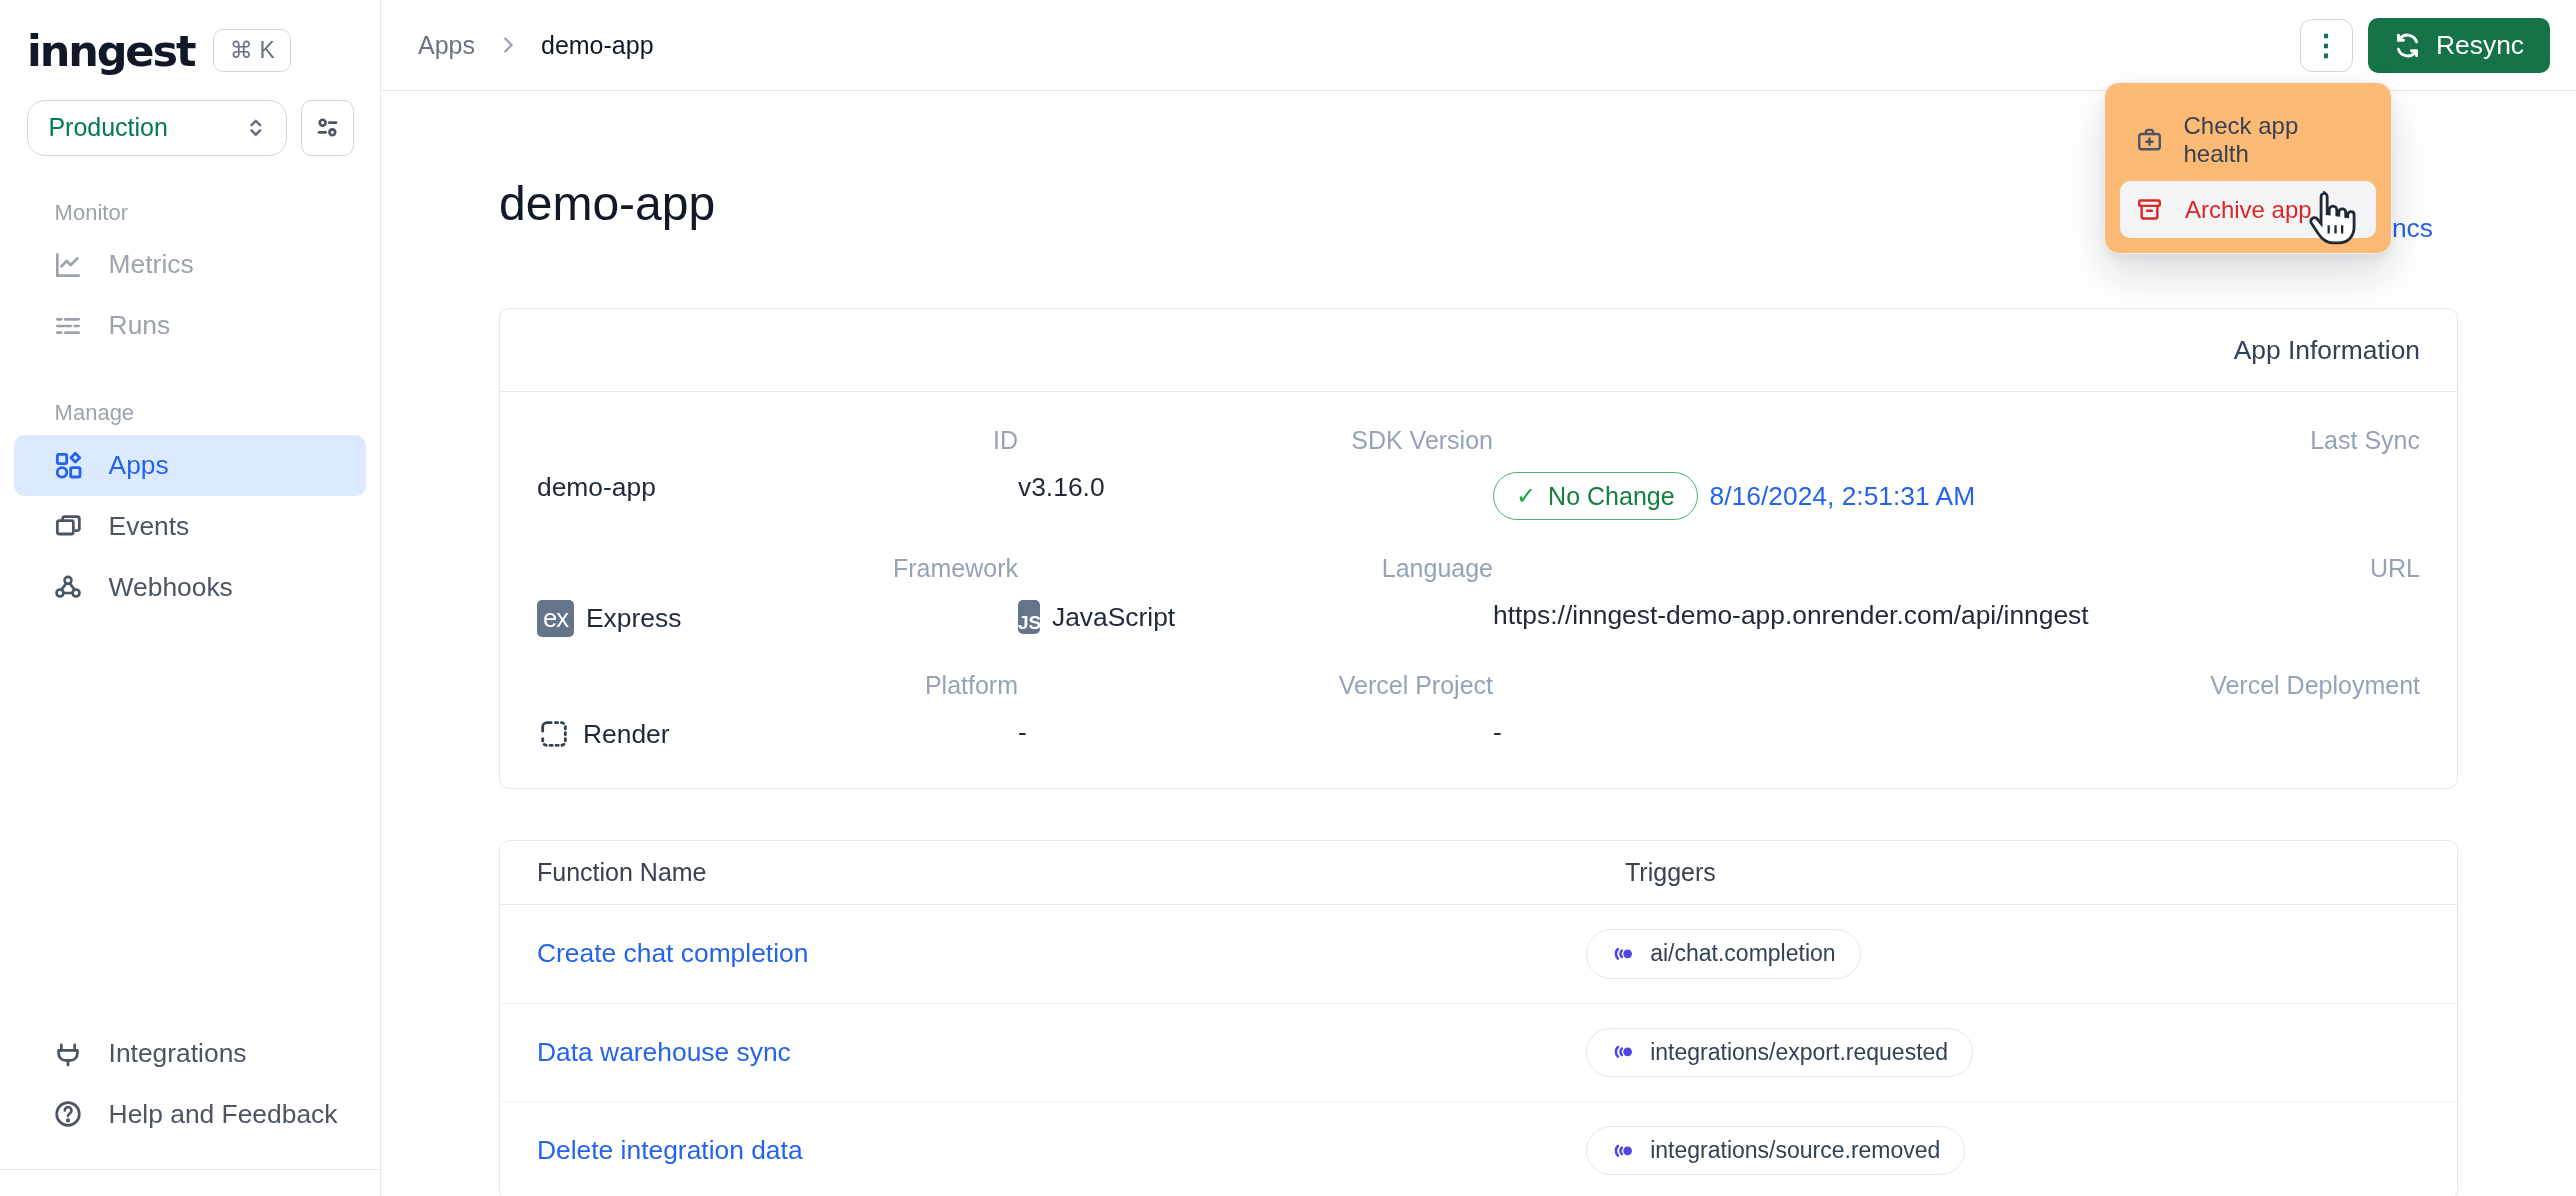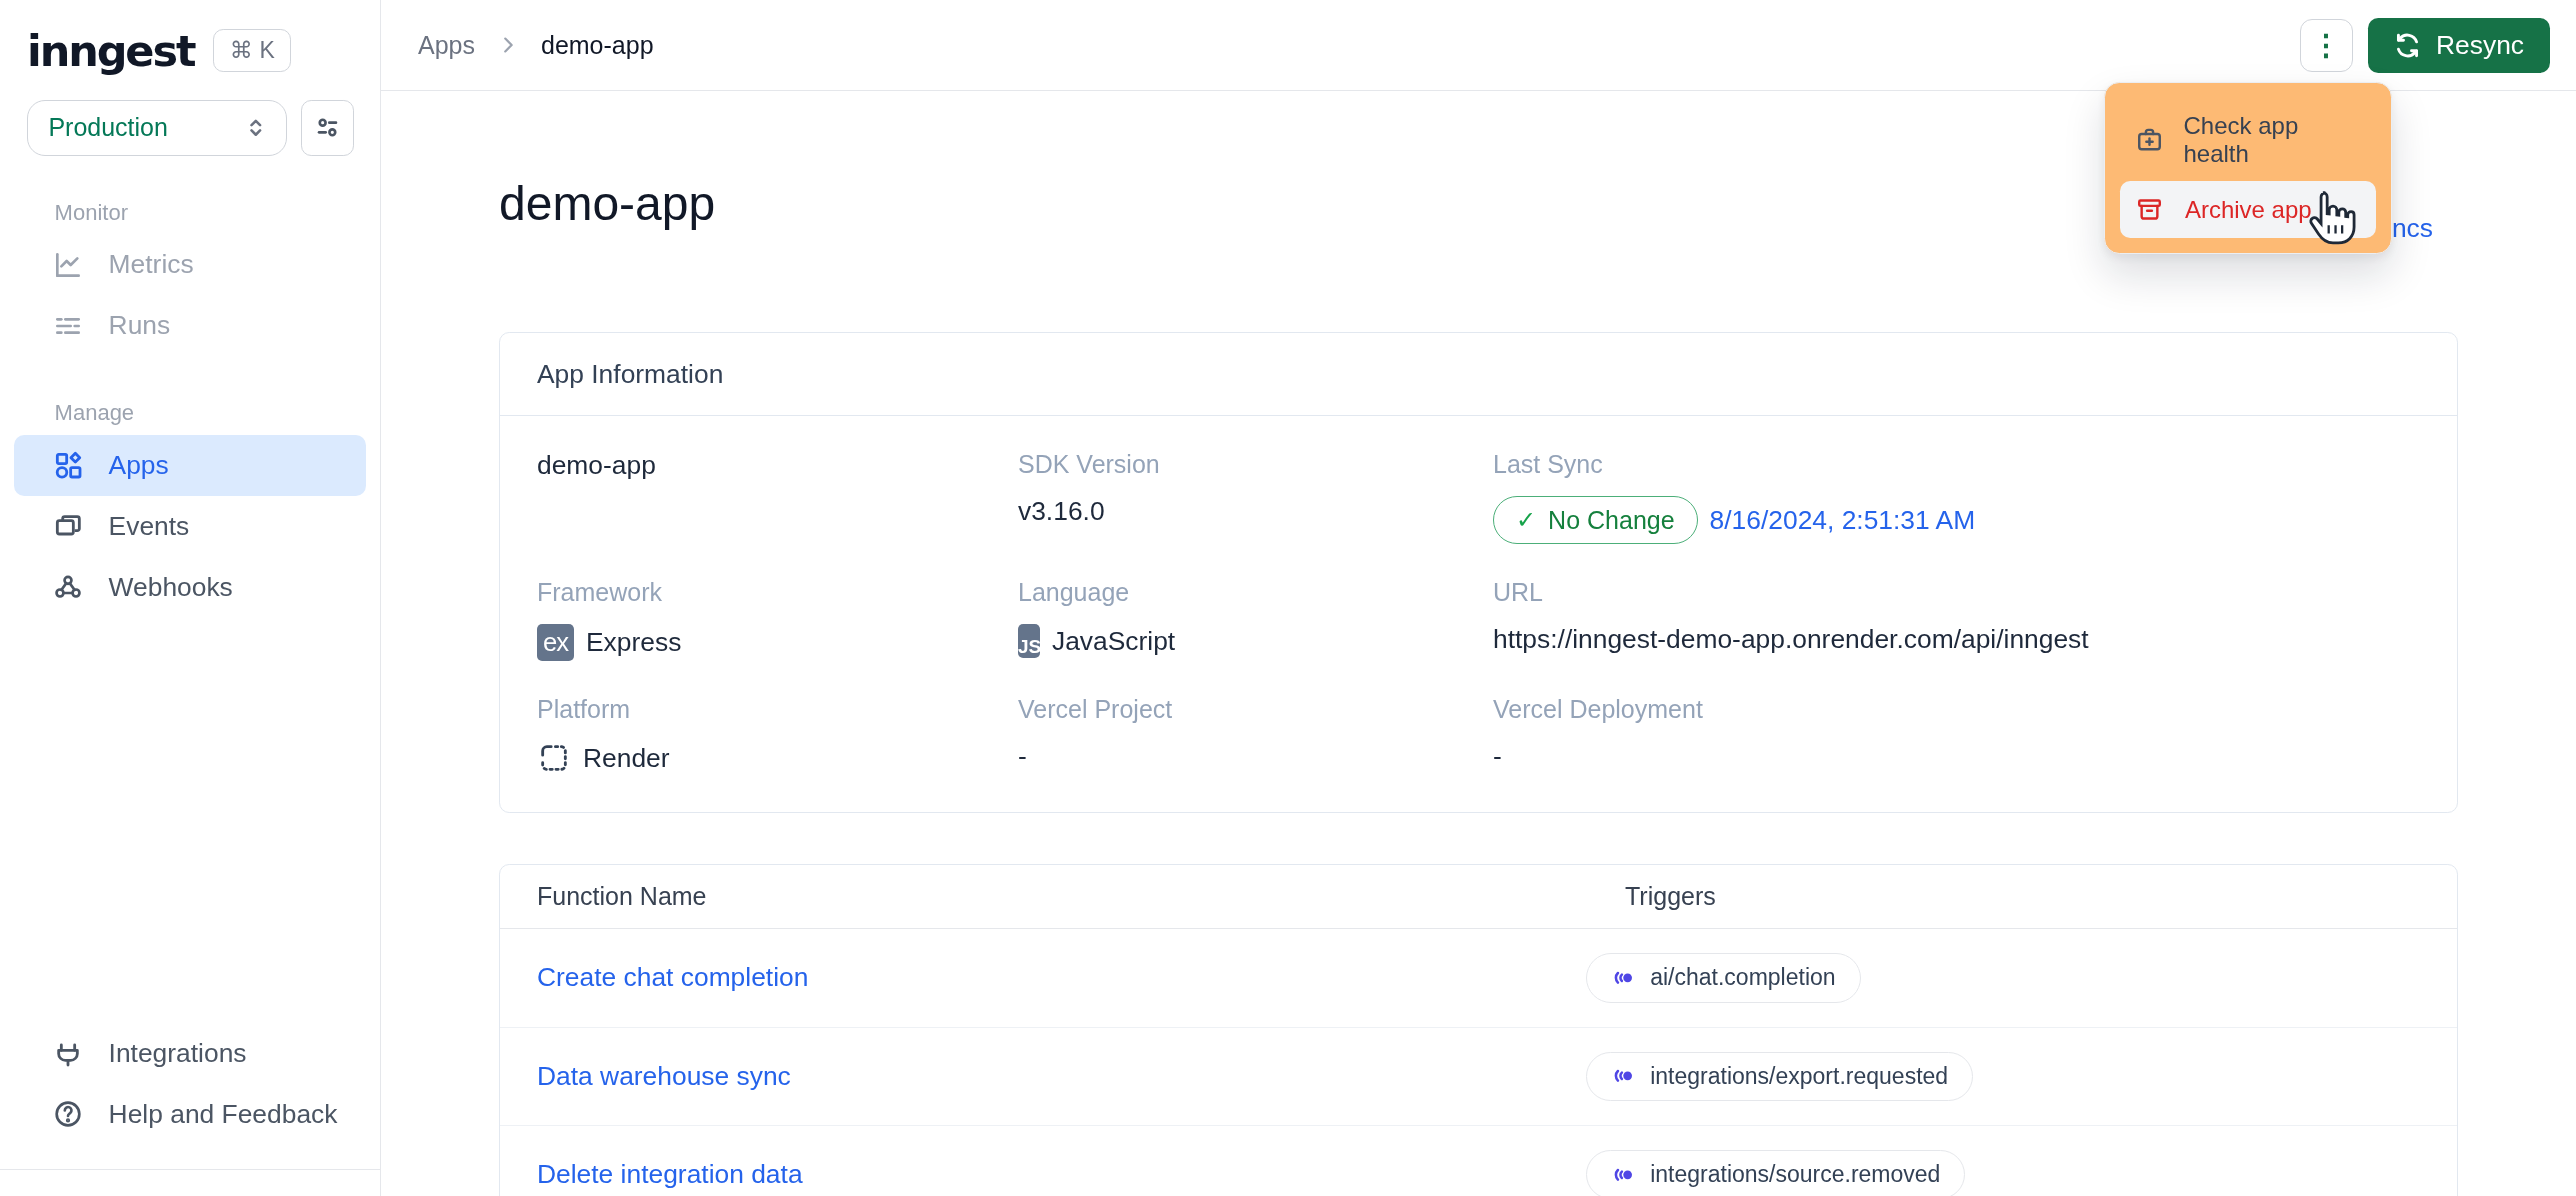--- a/index.html
+++ b/index.html
@@ -50,21 +50,21 @@
                 padding:0 25.6px; font-size:26.4px; font-weight:500; cursor:pointer;
                 font-family:"Liberation Sans", sans-serif; }
 
   
   .main { position:absolute; left:381px; right:0; top:91px; bottom:0; padding:0 118px; }
   .page-title { margin-top:85px; font-size:48px; font-weight:500; color:#111827; }
   .syncs-link { position:absolute; top:122px; right:143px; color:#2563eb; font-size:26.4px;
                 font-weight:500; cursor:pointer; z-index:5; }
 
   .card { border:1.7px solid #e2e8f0; border-radius:10.2px; background:#fff; }
-  .info-card { margin-top:101px; }
+  .info-card { margin-top:77px;text-align:right; }
   .card-header { padding:25.6px 37px; border-bottom:1.7px solid #e2e8f0; font-size:26.4px;
                  color:#334155; font-weight:500; }
   .info-grid { display:grid; grid-template-columns:481px 475px 1fr; padding:34px 37px 37px;
                row-gap:34px; }
   .info-label { font-size:25px; color:#94a3b8; margin-bottom:17px; }
   .info-value { font-size:26.4px; color:#1e293b; display:flex; align-items:center; gap:12px; }
   .sync-badge { display:inline-flex; align-items:center; gap:12px; border:1.7px solid #4caf79;
                 border-radius:851px; padding:8.5px 22px; color:#15803d; font-size:25px;
                 font-weight:500; background:#fff; }
   .sync-badge .check { color:#16a34a; font-size:24px; }
@@ -263,20 +263,21 @@
   <main class="main">
     <h1 class="page-title">demo-app</h1>
 
     <a class="syncs-link">See all syncs</a>
 
     <section class="card info-card">
       <div class="card-header">App Information</div>
       <div class="info-grid">
 
         <div>
+          <div class="info-label">ID</div>
           <div class="info-value">demo-app</div>
         </div>
 
         <div>
           <div class="info-label">SDK Version</div>
           <div class="info-value">v3.16.0</div>
         </div>
 
         <div>
           <div class="info-label">Last Sync</div>

